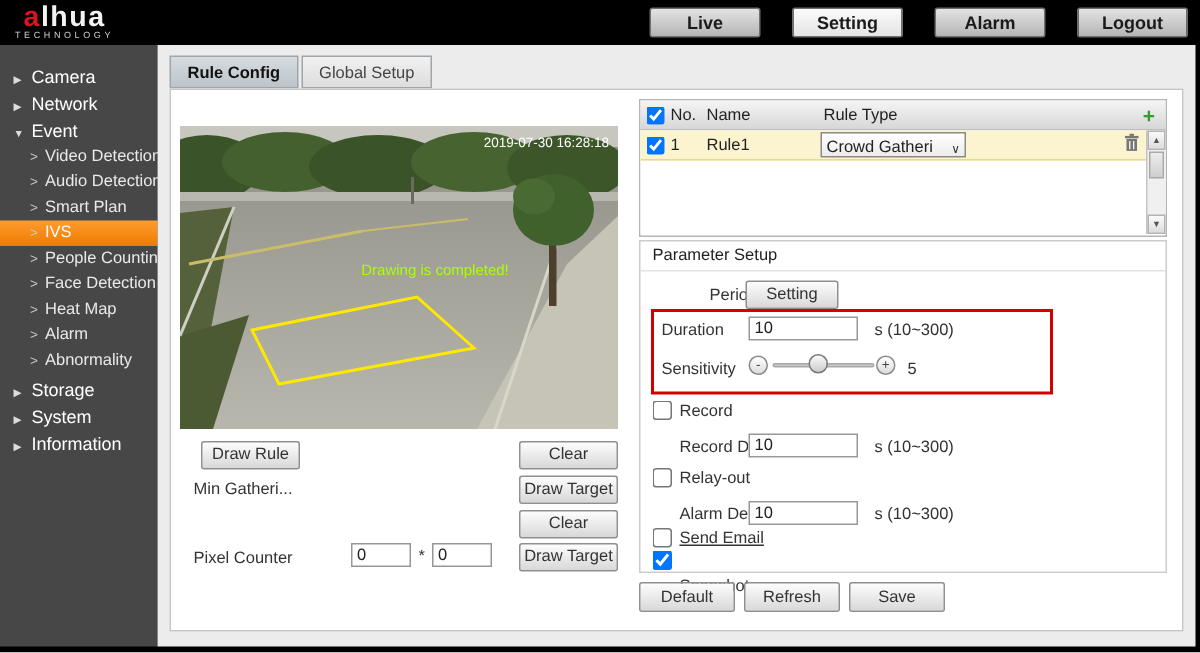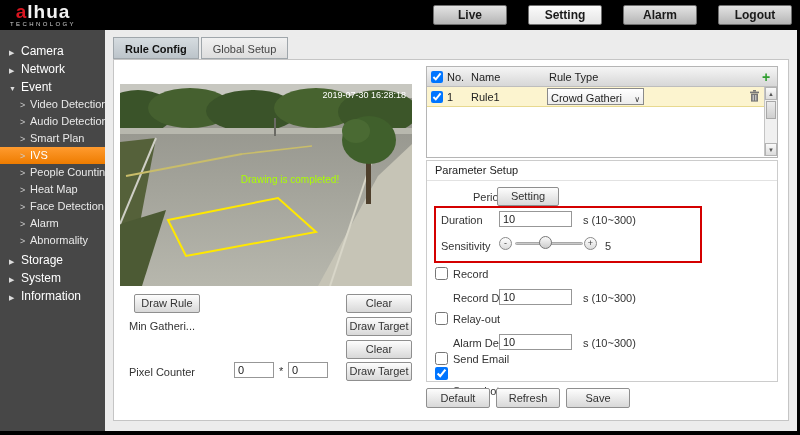--- a/index.html
+++ b/index.html
@@ -107,21 +107,21 @@
   .lbl-record{ left:26px; top:107px; }
   .lbl-recdelay { left:26px; top:131px; }
   .inp-recdelay { left:72px; top:128px; width:73px; height:16px; }
   .unit-recdelay{ left:156px; top:131px; }
   .cb-relay  { left:8px;  top:151px; }
   .lbl-relay { left:26px; top:152px; }
   .lbl-alarmdelay { left:26px; top:176px; }
   .inp-alarmdelay { left:72px; top:173px; width:73px; height:16px; }
   .unit-alarmdelay{ left:156px; top:176px; }
   .cb-email  { left:8px;  top:191px; }
-  .lbl-email { left:26px; top:192px; }
+  .lbl-email { left:26px; top:192px;text-decoration:underline; }
   .cb-snap   { left:8px;  top:206px; }
   .lbl-snap  { left:26px; top:224px;text-align:right; }
 
   
   .btn-default { left:312px; top:328px; width:64px; height:20px; line-height:18px; }
   .btn-refresh { left:382px; top:328px; width:64px; height:20px; line-height:18px; }
   .btn-save    { left:452px; top:328px; width:64px; height:20px; line-height:18px; }
 </style>
 </head>
 <body>
@@ -160,24 +160,24 @@
     <div class="sb-sub">
       <span class="sub-caret">&gt;</span><span>Smart Plan</span>
     </div>
     <div class="sb-sub active">
       <span class="sub-caret">&gt;</span><span>IVS</span>
     </div>
     <div class="sb-sub">
       <span class="sub-caret">&gt;</span><span>People Counting</span>
     </div>
     <div class="sb-sub">
+      <span class="sub-caret">&gt;</span><span>Face Detection</span>
+    </div>
+    <div class="sb-sub">
       <span class="sub-caret">&gt;</span><span>Heat Map</span>
-    </div>
-    <div class="sb-sub">
-      <span class="sub-caret">&gt;</span><span>Face Detection</span>
     </div>
     <div class="sb-sub">
       <span class="sub-caret">&gt;</span><span>Alarm</span>
     </div>
     <div class="sb-sub">
       <span class="sub-caret">&gt;</span><span>Abnormality</span>
     </div>
     <div class="sb-gap"></div>
     <div class="sb-top">
       <span class="caret">▶</span><span>Storage</span>

